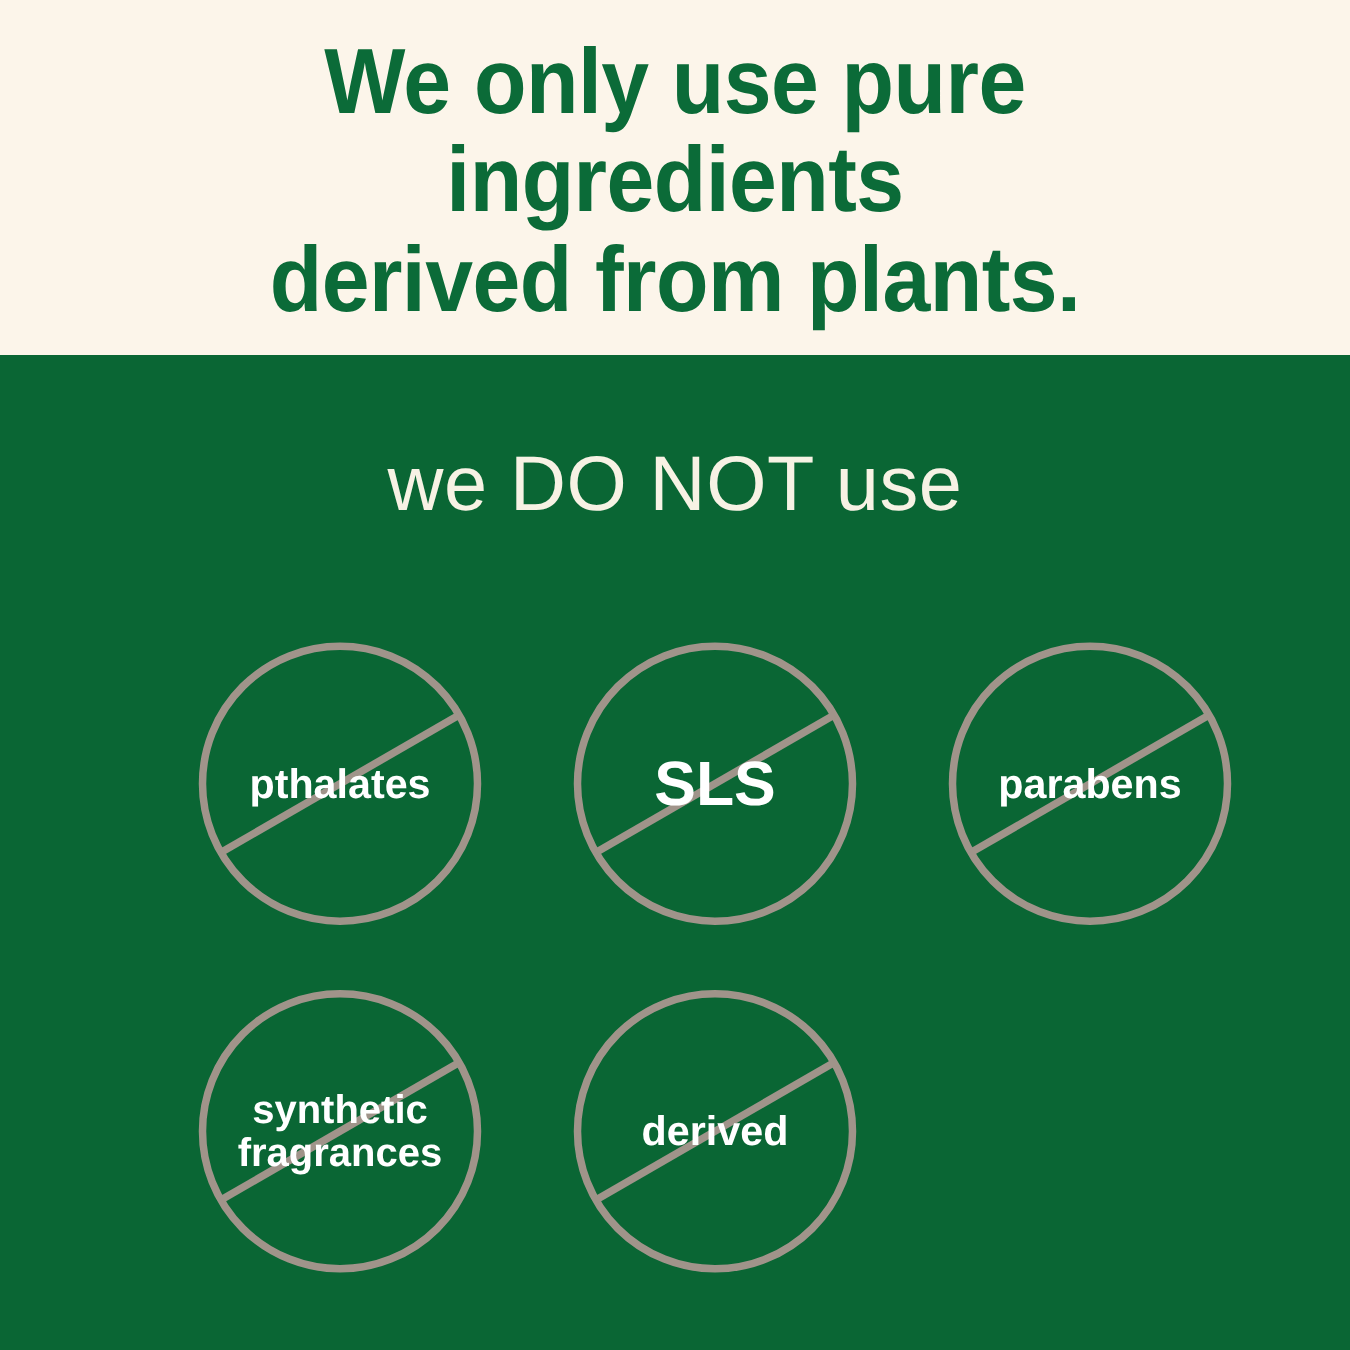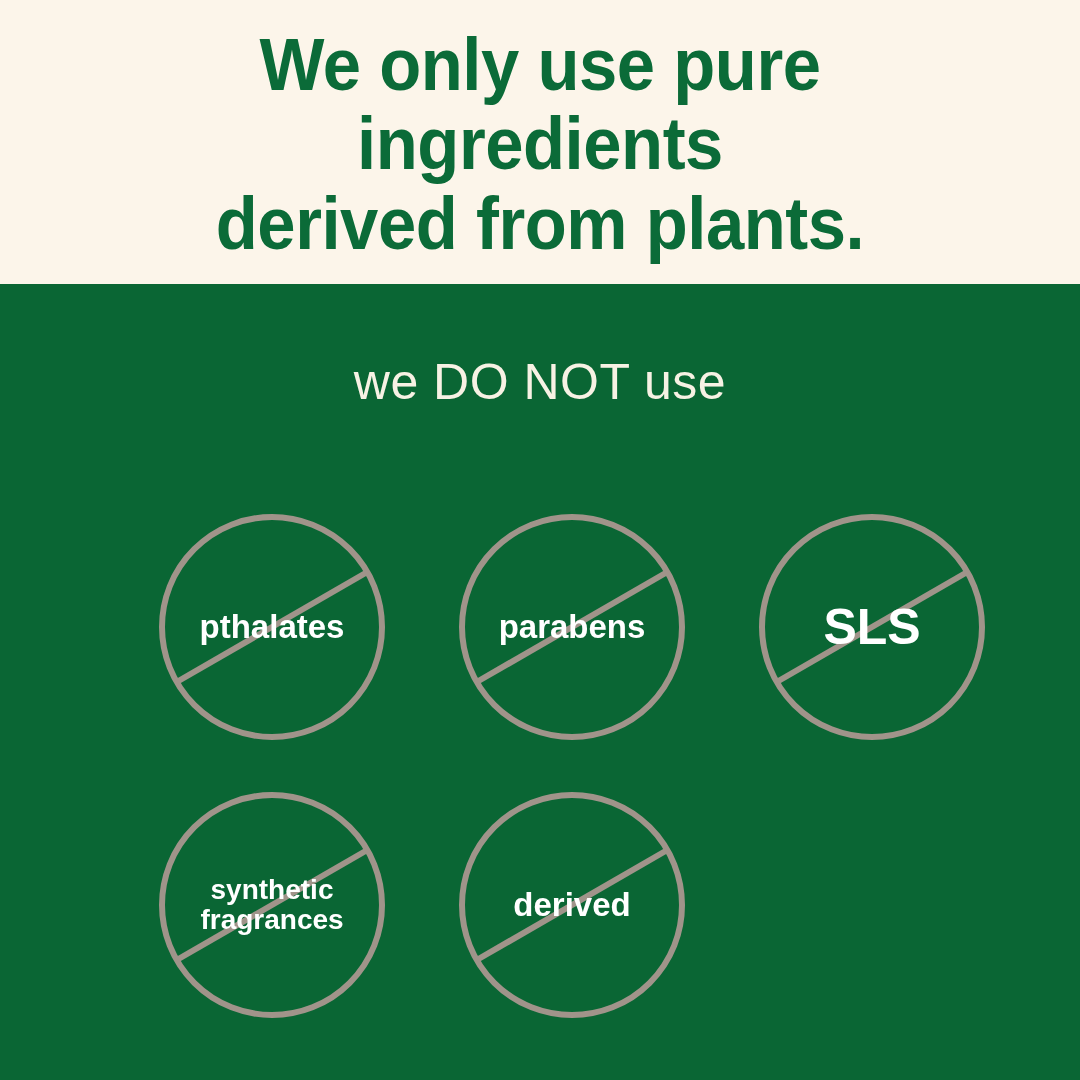--- a/index.html
+++ b/index.html
@@ -64,21 +64,21 @@
 
   .subhead {
     position: absolute;
     left: 0;
     top: 73px;
     width: 1080px;
     text-align: center;
     color: #F7F2E4;
     font-family: "Liberation Sans", "DejaVu Sans", sans-serif;
     font-weight: 400;
-    font-size: 50px;
+    font-size: 62px;
     line-height: 1;
     letter-spacing: 0.5px;
     margin: 0;
   }
 
   
   .icon-grid {
     position: absolute;
     left: 0;
     top: 204px;
@@ -129,21 +129,21 @@
     color: #FFFFFF;
     font-family: "Liberation Sans", "DejaVu Sans", sans-serif;
     font-weight: 700;
     line-height: 1.06;
     white-space: pre-line;
     pointer-events: none;
   }
 
   .size-md  { font-size: 33px; }
   .size-lg  { font-size: 50px; letter-spacing: 0px; }
-  .size-sm  { font-size: 28px; }
+  .size-sm  { font-size: 32px; }
 
   .badge-label.two-line { line-height: 1.08; }
 </style>
 </head>
 <body>
 
 <div id="poster">
 
   <div class="top-band">
     <h1 class="headline">We only use pure ingredients
@@ -164,30 +164,30 @@
             </svg>
             <div class="badge-label size-md">pthalates</div>
           </div>
         </div>
         <div class="icon-cell">
           <div class="no-badge">
             <svg viewBox="0 0 228 228">
               <circle cx="114" cy="114" r="110" fill="none" stroke="#A0948A" stroke-width="6"></circle>
               <line x1="18.7" y1="169.0" x2="209.3" y2="59.0" stroke="#A0948A" stroke-width="6" stroke-linecap="butt"></line>
             </svg>
+            <div class="badge-label size-lg">SLS</div>
+          </div>
+        </div>
+        <div class="icon-cell">
+          <div class="no-badge">
+            <svg viewBox="0 0 228 228">
+              <circle cx="114" cy="114" r="110" fill="none" stroke="#A0948A" stroke-width="6"></circle>
+              <line x1="18.7" y1="169.0" x2="209.3" y2="59.0" stroke="#A0948A" stroke-width="6" stroke-linecap="butt"></line>
+            </svg>
             <div class="badge-label size-md">parabens</div>
-          </div>
-        </div>
-        <div class="icon-cell">
-          <div class="no-badge">
-            <svg viewBox="0 0 228 228">
-              <circle cx="114" cy="114" r="110" fill="none" stroke="#A0948A" stroke-width="6"></circle>
-              <line x1="18.7" y1="169.0" x2="209.3" y2="59.0" stroke="#A0948A" stroke-width="6" stroke-linecap="butt"></line>
-            </svg>
-            <div class="badge-label size-lg">SLS</div>
           </div>
         </div>
         <div class="icon-cell">
           <div class="no-badge">
             <svg viewBox="0 0 228 228">
               <circle cx="114" cy="114" r="110" fill="none" stroke="#A0948A" stroke-width="6"></circle>
               <line x1="18.7" y1="169.0" x2="209.3" y2="59.0" stroke="#A0948A" stroke-width="6" stroke-linecap="butt"></line>
             </svg>
             <div class="badge-label size-sm two-line">synthetic
 fragrances</div>

